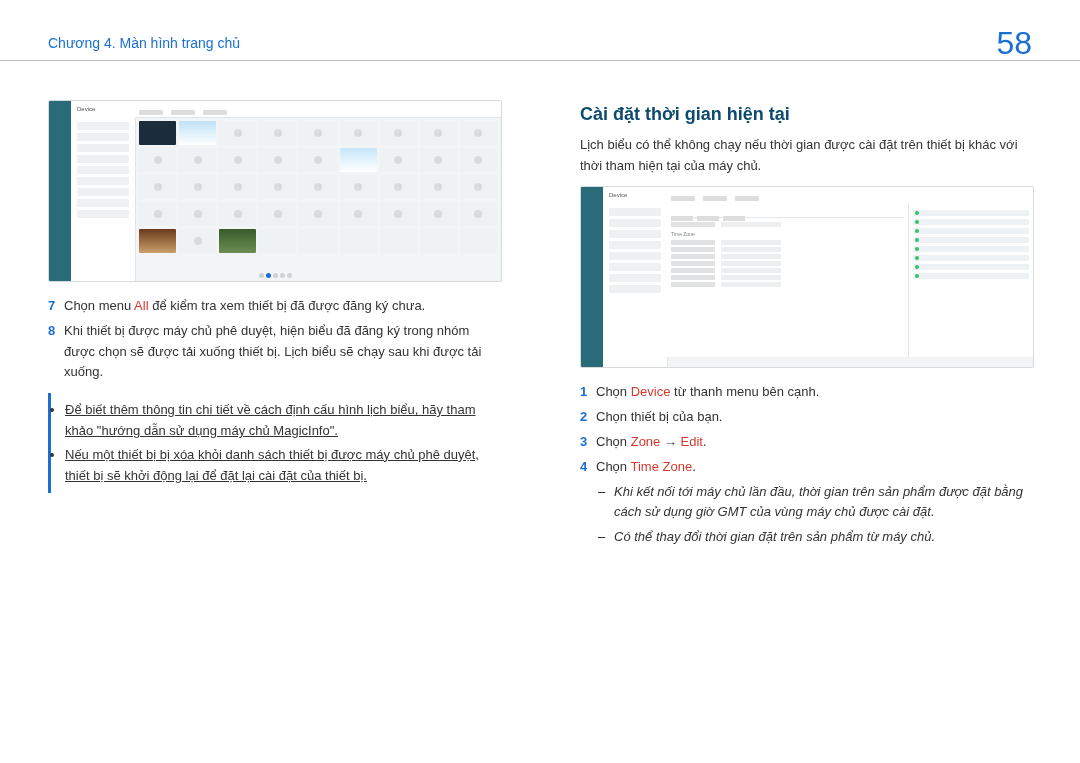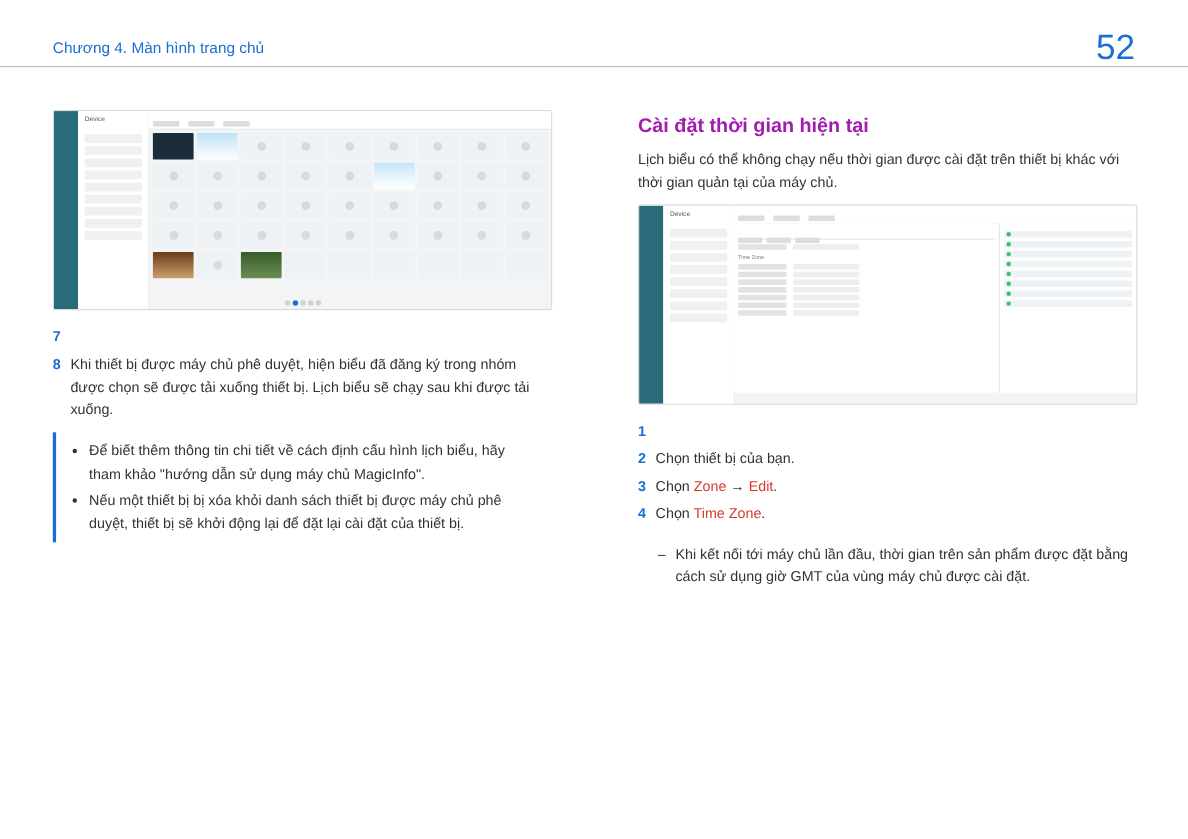--- a/index.html
+++ b/index.html
@@ -41,37 +41,37 @@
   .shot2 .right{flex:1;background:#fff;border-left:1px solid #e3e6e8;padding:4px;}
   .shot2 .right .chip{height:6px;background:#eef2f4;margin:3px 0;border-radius:1px;}
   .shot2 .right .chip::before{content:"";display:inline-block;width:4px;height:4px;border-radius:50%;background:#35c26b;margin:1px 3px 0 2px;vertical-align:top;}
   .shot2 .sectitle{font-size:5px;color:#7e8487;margin:3px 0 1px;}
 
   .num-list{list-style:none;margin:14px 0 0;padding:0;}
   .num-list>li{display:flex;align-items:flex-start;margin:4px 0;}
   .num-list .n{color:#1a6fd4;font-weight:700;width:16px;flex:none;}
   .kw{color:#d33a2f;}
   .arrow{color:#333;}
-  .note{border-left:3px solid #1a6fd4;padding:4px 16px;margin:10px 0 0;}
+  .note{border-left:3px solid #1a6fd4;padding:4px 0;margin:10px 0 0;text-decoration:underline;}
   .note ul{margin:0;padding-left:14px;}
   .note li{margin:3px 0;color:#333;}
-  .section-title{color:#a21caf;font-size:18px;font-weight:600;margin:0 0 6px;}
+  .section-title{color:#0c4a6e;font-size:18px;font-weight:600;margin:0 0 6px;}
   .intro{margin:0 0 10px;}
   .dash-list{list-style:none;margin:4px 0 0;padding:0;}
-  .dash-list li{position:relative;padding-left:16px;margin:16px 0;}
+  .dash-list li{position:relative;padding-left:16px;margin:4px 0;font-style:italic;}
   .dash-list li::before{content:"–";position:absolute;left:0;top:0;}
   .sub{margin:4px 0 0 18px;}
 </style>
 </head>
 <body>
 
 <div class="page">
   <div class="header">
     <span class="chapter">Chương 4. Màn hình trang chủ</span>
-    <span class="page-num">52</span>
+    <span class="page-num">58</span>
   </div>
   <div class="hr"></div>
 
   <div class="columns">
 
     <div class="col">
       <div class="shot">
         <div class="sidebar"></div>
         <div class="leftpanel">
           <div class="lp-title">Device</div>
@@ -208,38 +208,41 @@
             <i class="on"></i>
             <i></i>
             <i></i>
             <i></i>
         </div>
       </div>
 
       <ol class="num-list">
         <li>
           <span class="n">7</span>
+          <span>
+            <span>Chọn menu </span><span class="kw">All</span><span> để kiểm tra xem thiết bị đã được đăng ký chưa.</span>
+          </span>
         </li>
         <li>
           <span class="n">8</span>
           <span>Khi thiết bị được máy chủ phê duyệt, hiện biểu đã đăng ký trong nhóm được chọn sẽ được tải xuống thiết bị. Lịch biểu sẽ chạy sau khi được tải xuống.</span>
         </li>
       </ol>
 
       <div class="note">
         <ul>
           <li>Để biết thêm thông tin chi tiết về cách định cấu hình lịch biểu, hãy tham khảo "hướng dẫn sử dụng máy chủ MagicInfo".</li>
           <li>Nếu một thiết bị bị xóa khỏi danh sách thiết bị được máy chủ phê duyệt, thiết bị sẽ khởi động lại để đặt lại cài đặt của thiết bị.</li>
         </ul>
       </div>
     </div>
 
     <div class="col">
       <h3 class="section-title">Cài đặt thời gian hiện tại</h3>
-      <p class="intro">Lịch biểu có thể không chạy nếu thời gian được cài đặt trên thiết bị khác với thời gian quản tại của máy chủ.</p>
+      <p class="intro">Lịch biểu có thể không chạy nếu thời gian được cài đặt trên thiết bị khác với thời tham hiện tại của máy chủ.</p>
 
       <div class="shot shot2">
         <div class="sidebar"></div>
         <div class="leftpanel">
           <div class="lp-title">Device</div>
           <div class="lp-item"></div>
             <div class="lp-item"></div>
             <div class="lp-item"></div>
           <div class="lp-item"></div>
             <div class="lp-item"></div>
@@ -296,35 +299,37 @@
               <div class="chip"></div>
             <div class="chip"></div>
               <div class="chip"></div>
           </div>
         </div>
       </div>
 
       <ol class="num-list">
         <li>
           <span class="n">1</span>
+          <span><span>Chọn </span><span class="kw">Device</span><span> từ thanh menu bên cạnh.</span></span>
         </li>
         <li>
           <span class="n">2</span>
           <span>Chọn thiết bị của bạn.</span>
         </li>
         <li>
           <span class="n">3</span>
           <span><span>Chọn </span><span class="kw">Zone</span><span class="arrow"> → </span><span class="kw">Edit</span><span>.</span></span>
         </li>
         <li>
           <span class="n">4</span>
           <span><span>Chọn </span><span class="kw">Time Zone</span><span>.</span></span>
         </li>
       </ol>
 
       <ul class="dash-list sub">
         <li>Khi kết nối tới máy chủ lần đầu, thời gian trên sản phẩm được đặt bằng cách sử dụng giờ GMT của vùng máy chủ được cài đặt.</li>
+        <li>Có thể thay đổi thời gian đặt trên sản phẩm từ máy chủ.</li>
       </ul>
 
     </div>
 
   </div>
 </div>
 
 </body></html>

